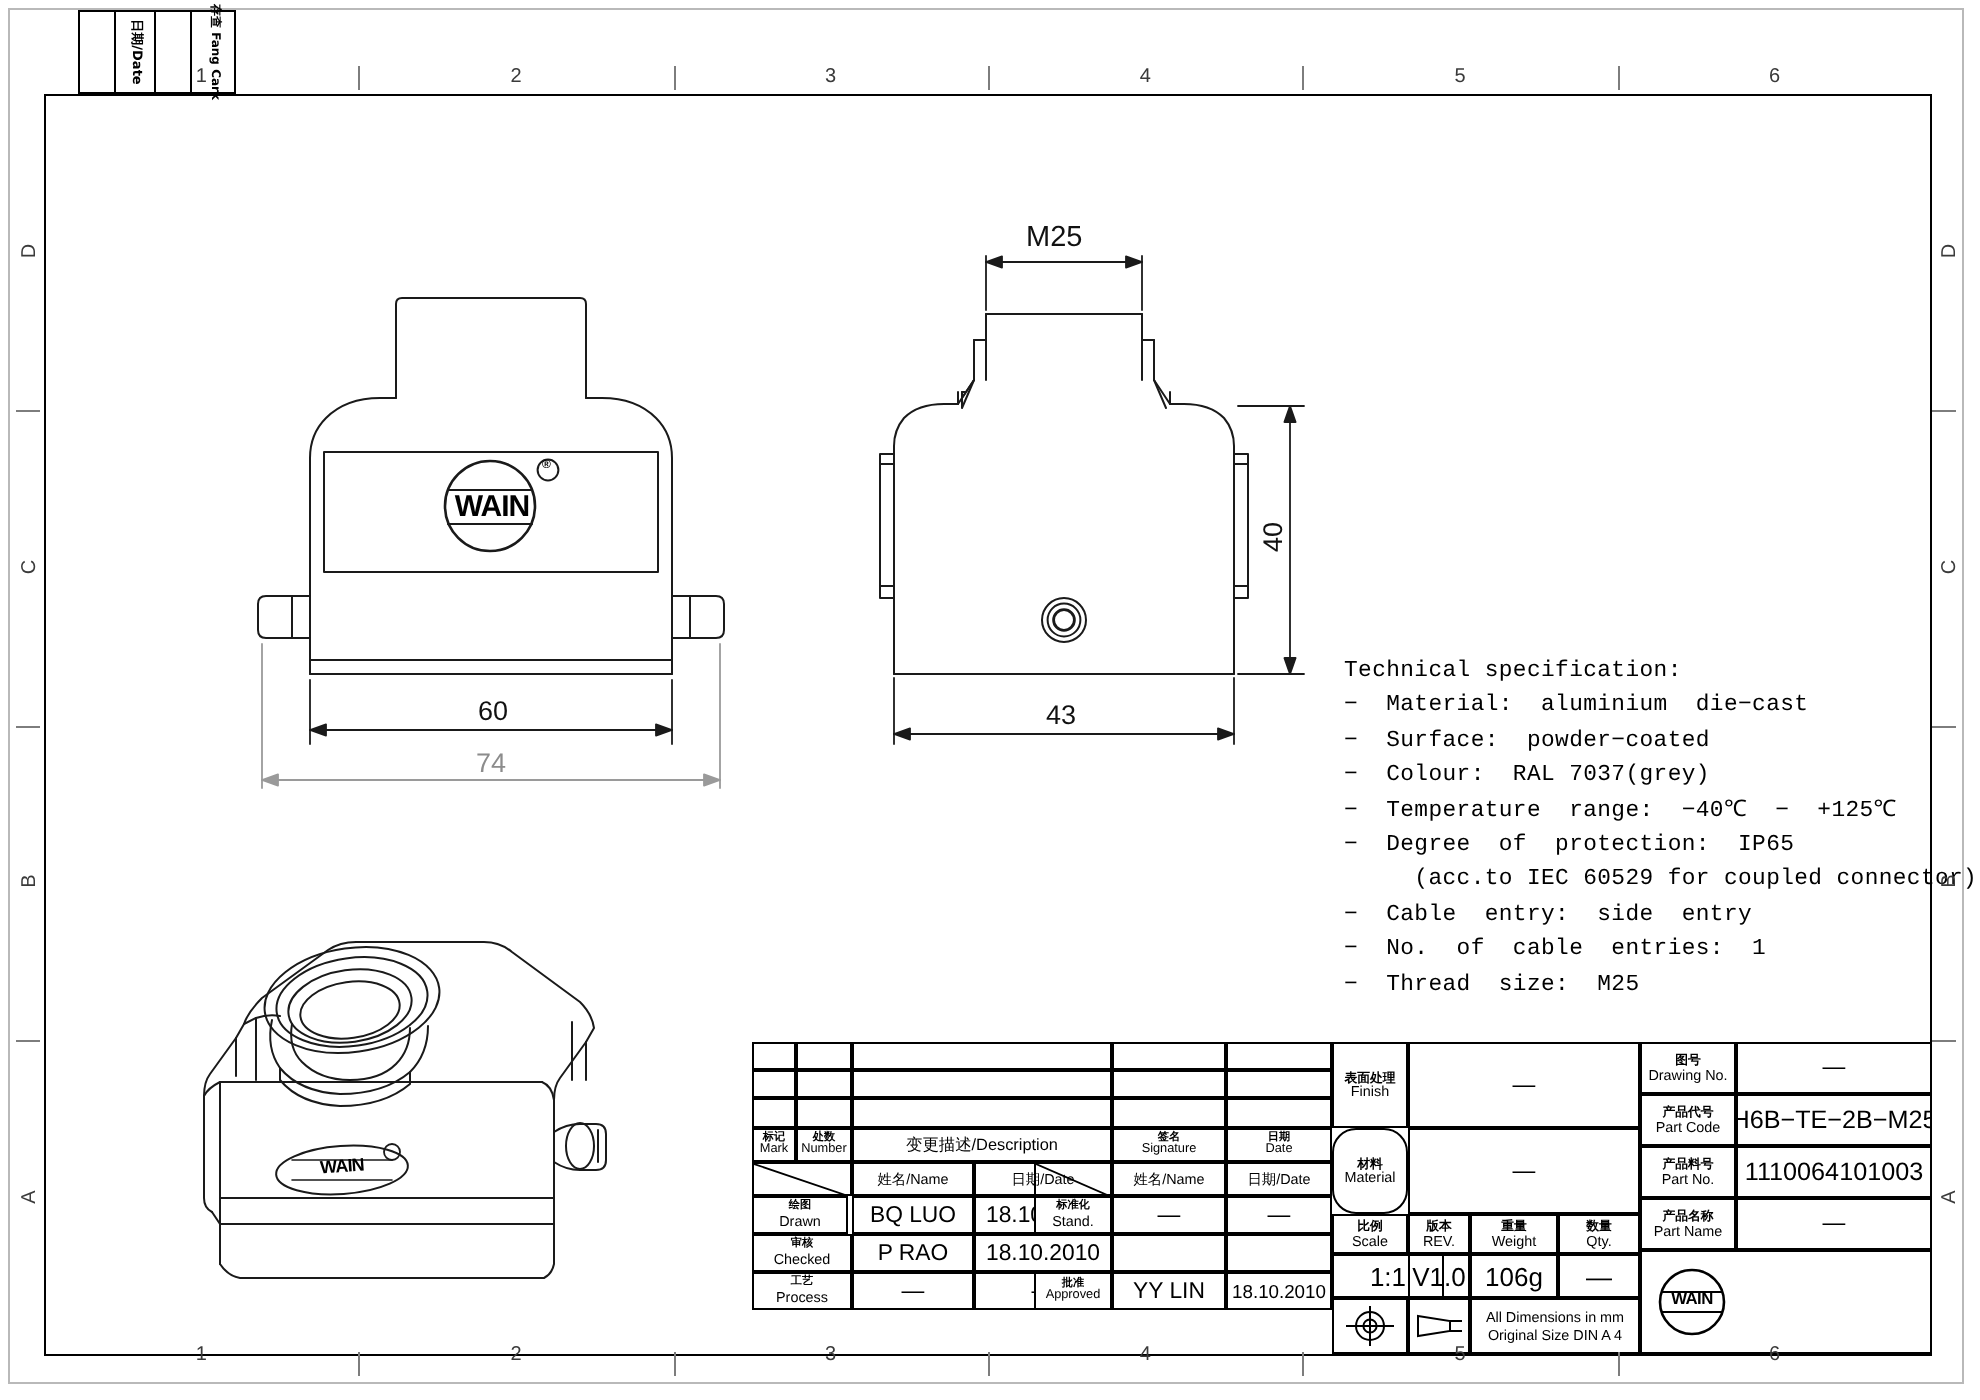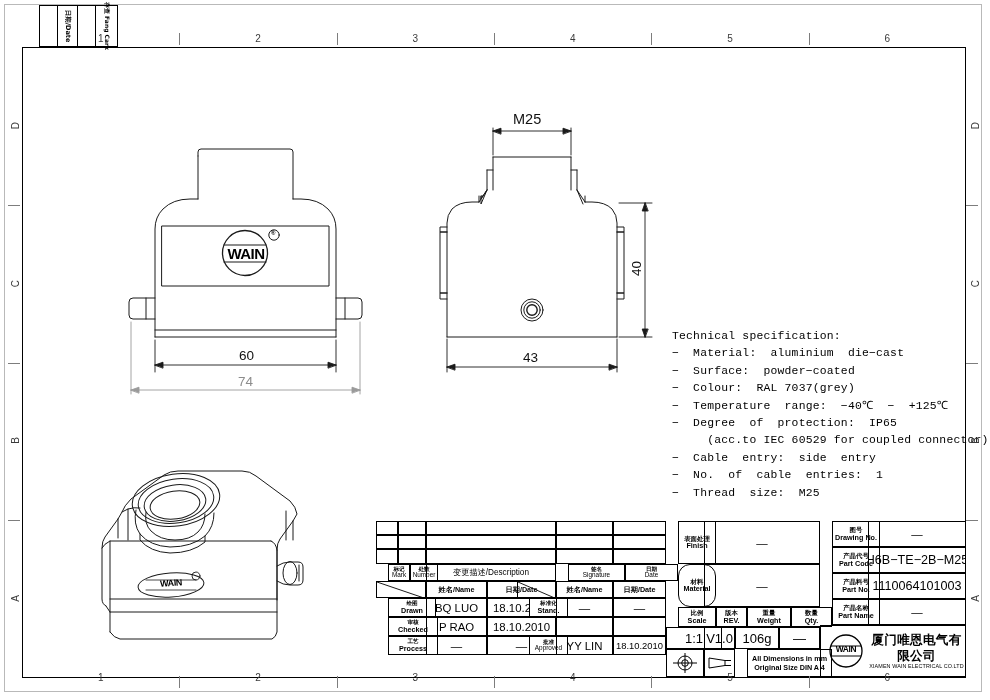--- a/index.html
+++ b/index.html
@@ -33,23 +33,23 @@
   .spec-en{left:672px;top:328px;font-size:11.4px;line-height:17.4px;font-family:Liberation Mono, monospace;letter-spacing:.2px;}
 
   
   .dim{position:absolute;font-size:13.5px;font-family:"Liberation Sans",sans-serif;color:#111;}
   .dim-grey{color:#8c8c8c;}
   .dim-rot{transform-origin:center center;}
 
   
   #tb{position:absolute;left:376px;top:521px;width:590px;height:156px;}
   #tb .c{position:absolute;box-sizing:border-box;border:0.9px solid #000;display:flex;align-items:center;justify-content:center;text-align:center;overflow:hidden;}
-  #tb .two{flex-direction:column;line-height:1.0;margin-left:12px;}
+  #tb .two{flex-direction:column;line-height:1.0;}
   .cn{font-family:"DejaVu Sans",sans-serif;font-weight:bold;}
-  .f5{font-size:5.6px;} .f6{font-size:6.4px;} .f7{font-size:7.2px;font-weight:bold;}
+  .f5{font-size:5.6px;} .f6{font-size:6.4px;} .f7{font-size:7.2px;}
   .f8{font-size:8.2px;} .f9{font-size:9.4px;} .f11{font-size:11.4px;} .f13{font-size:13px;}
   .company-cn{font-family:"DejaVu Sans",sans-serif;font-weight:bold;font-size:12.6px;letter-spacing:.3px;}
   .company-en{font-family:"Liberation Sans",sans-serif;font-size:5.4px;letter-spacing:.1px;}
 </style>
 </head>
 <body>
 
 <div id="sheet">
 
   <div class="outer-frame"></div>
@@ -470,24 +470,20 @@
     </div>
 
     <div class="c" style="left:444px;top:104px;width:146px;height:52px;justify-content:flex-start;">
       <div style="position:relative;width:44px;height:40px;flex:none;margin-left:3px;">
         <svg width="44" height="40" viewBox="0 0 44 40" style="position:absolute;left:0;top:0;">
           <circle cx="22" cy="20" r="16" fill="none" stroke="#000" stroke-width="1.3"></circle>
           <line x1="7" y1="15" x2="37" y2="15" stroke="#000" stroke-width="1"></line>
           <line x1="7" y1="25" x2="37" y2="25" stroke="#000" stroke-width="1"></line>
         </svg>
         <div style="position:absolute;left:0;top:13px;width:44px;text-align:center;font-size:8.4px;font-weight:bold;letter-spacing:-0.3px;">WAIN</div>
-      </div>
-      <div style="display:flex;flex-direction:column;align-items:center;justify-content:center;flex:1;line-height:1.25;">
-        <span class="company-cn">厦门唯恩电气有限公司</span>
-        <span class="company-en">XIAMEN WAIN ELECTRICAL CO.LTD</span>
       </div>
     </div>
   </div>
 
   <div id="zones">
       <div class="zone-num zone-top" style="left: 92.6667px;">1</div>
       <div class="zone-num zone-bot" style="left: 92.6667px;">1</div>
       <div class="zone-num zone-top" style="left: 250px;">2</div>
       <div class="zone-num zone-bot" style="left: 250px;">2</div>
       <div class="tick tick-v" style="left: 179.333px; top: 33px;"></div>

